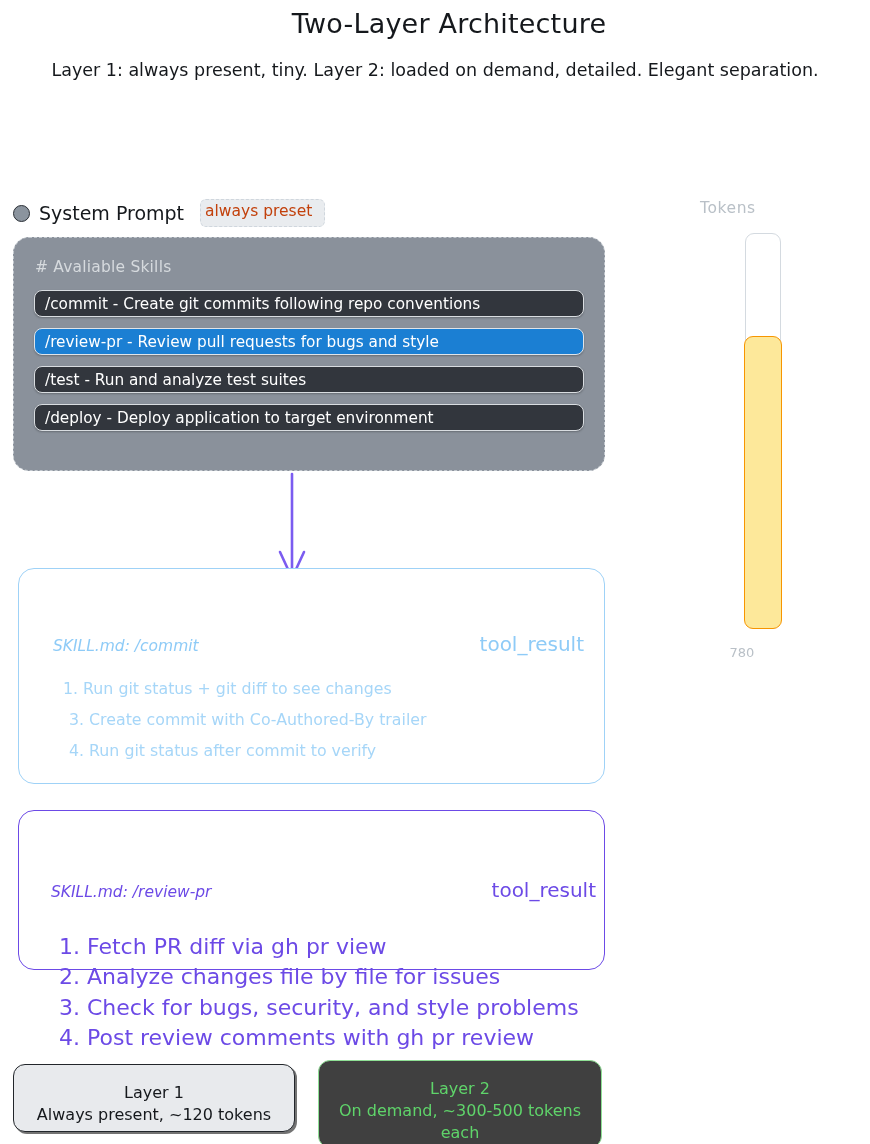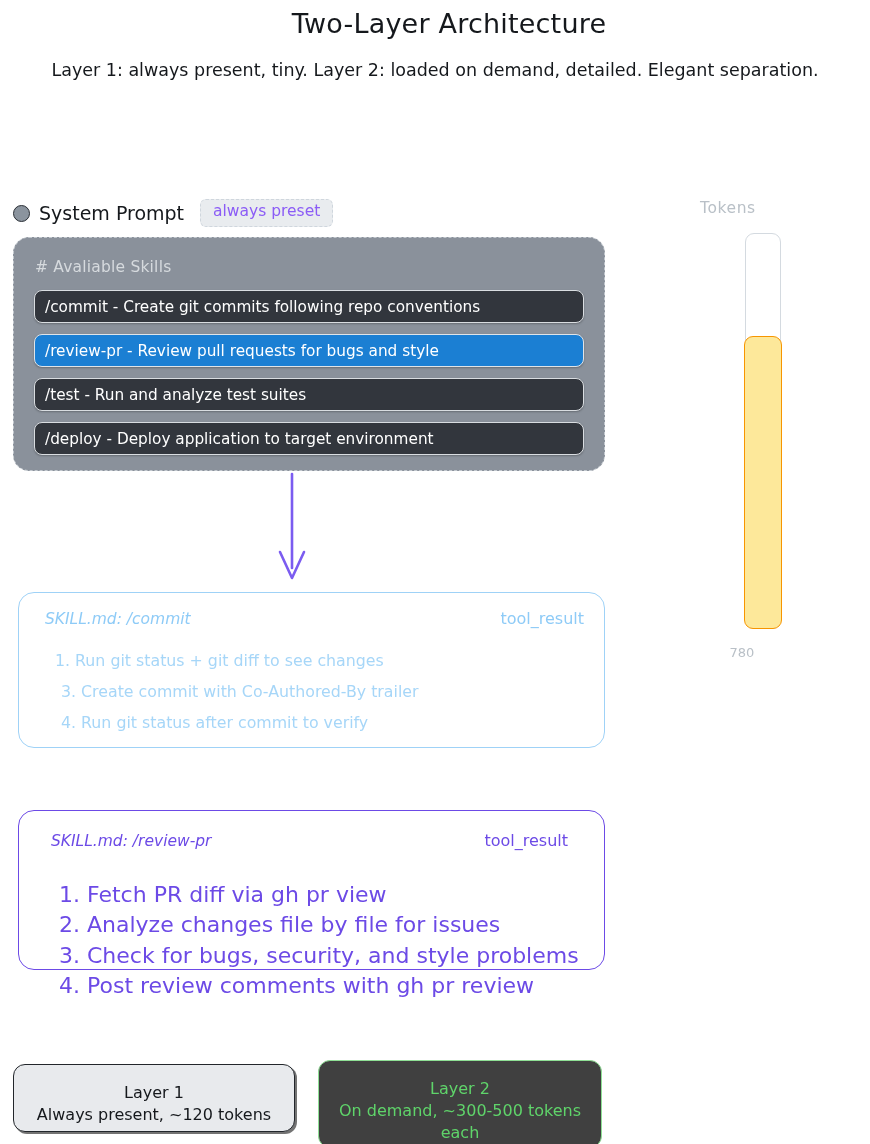--- a/index.html
+++ b/index.html
@@ -63,23 +63,23 @@
     font-size: 19px;
     font-weight: 400;
     color: #15181c;
     white-space: nowrap;
   }
   .sp-badge {
     margin-left: 7px;
     background: #e9ecef;
     border: 1.5px dashed #cfd6dd;
     border-radius: 6px;
-    color: #8b5cf6;
+    color: #c2410c;
     font-size: 15.5px;
-    padding: 3px 12px 5px 12px;
+    padding: 3px 12px 5px 4px;
     white-space: nowrap;
     line-height: 1.1;
   }
 
   
   .sp-panel {
     position: absolute;
     left: 13px;
     top: 237px;
     width: 592px;
@@ -91,21 +91,21 @@
     padding: 16px 16px 0 16px;
   }
   .sp-panel-title {
     font-size: 15.5px;
     color: #d6dade;
     margin: 4px 0 14px 5px;
     letter-spacing: 0.2px;
   }
   .skill-row {
     box-sizing: border-box;
-    height: 33px;
+    height: 27px;
     margin: 0 4px 11px 4px;
     border-radius: 8px;
     background: #32363d;
     border: 1.3px solid #d9dde1;
     color: #ffffff;
     font-size: 15.3px;
     display: flex;
     align-items: center;
     padding-left: 10px;
     white-space: nowrap;
@@ -137,52 +137,53 @@
   .card-head {
     display: flex;
     justify-content: space-between;
     align-items: baseline;
   }
   .card-title {
     font-size: 15.5px;
     font-style: italic;
   }
   .card-tag {
-    font-size: 16px;
+    font-size: 20px;
+    margin-top: 47px;
   }
   .card-steps {
     list-style: none;
     margin: 0;
     padding: 0;
   }
   .card-steps li { white-space: nowrap; }
 
   
   #card-commit {
-    top: 592px;
-    height: 156px;
+    top: 568px;
+    height: 216px;
     border: 1.6px solid #9fd2f7;
-    padding: 16px 20px 0 26px;
+    padding: 16px 20px 0 34px;
   }
   #card-commit .card-title,
   #card-commit .card-tag { color: #8ecbf7; }
   #card-commit .card-steps {
     margin-top: 23px;
     color: #a6d6f8;
     font-size: 15.8px;
   }
   #card-commit .card-steps li { margin: 0 0 12px 16px; }
   #card-commit .card-steps li:first-child { margin-left: 10px; }
 
   
   #card-review {
     top: 810px;
     height: 160px;
     border: 1.6px solid #6c4ae6;
-    padding: 20px 36px 0 32px;
+    padding: 20px 8px 0 32px;
   }
   #card-review .card-title,
   #card-review .card-tag { color: #6c4ae6; }
   #card-review .card-steps {
     margin-top: 30px;
     color: #6c4ae6;
     font-size: 22px;
     line-height: 1.38;
   }
   #card-review .card-steps li { margin-left: 8px; }

